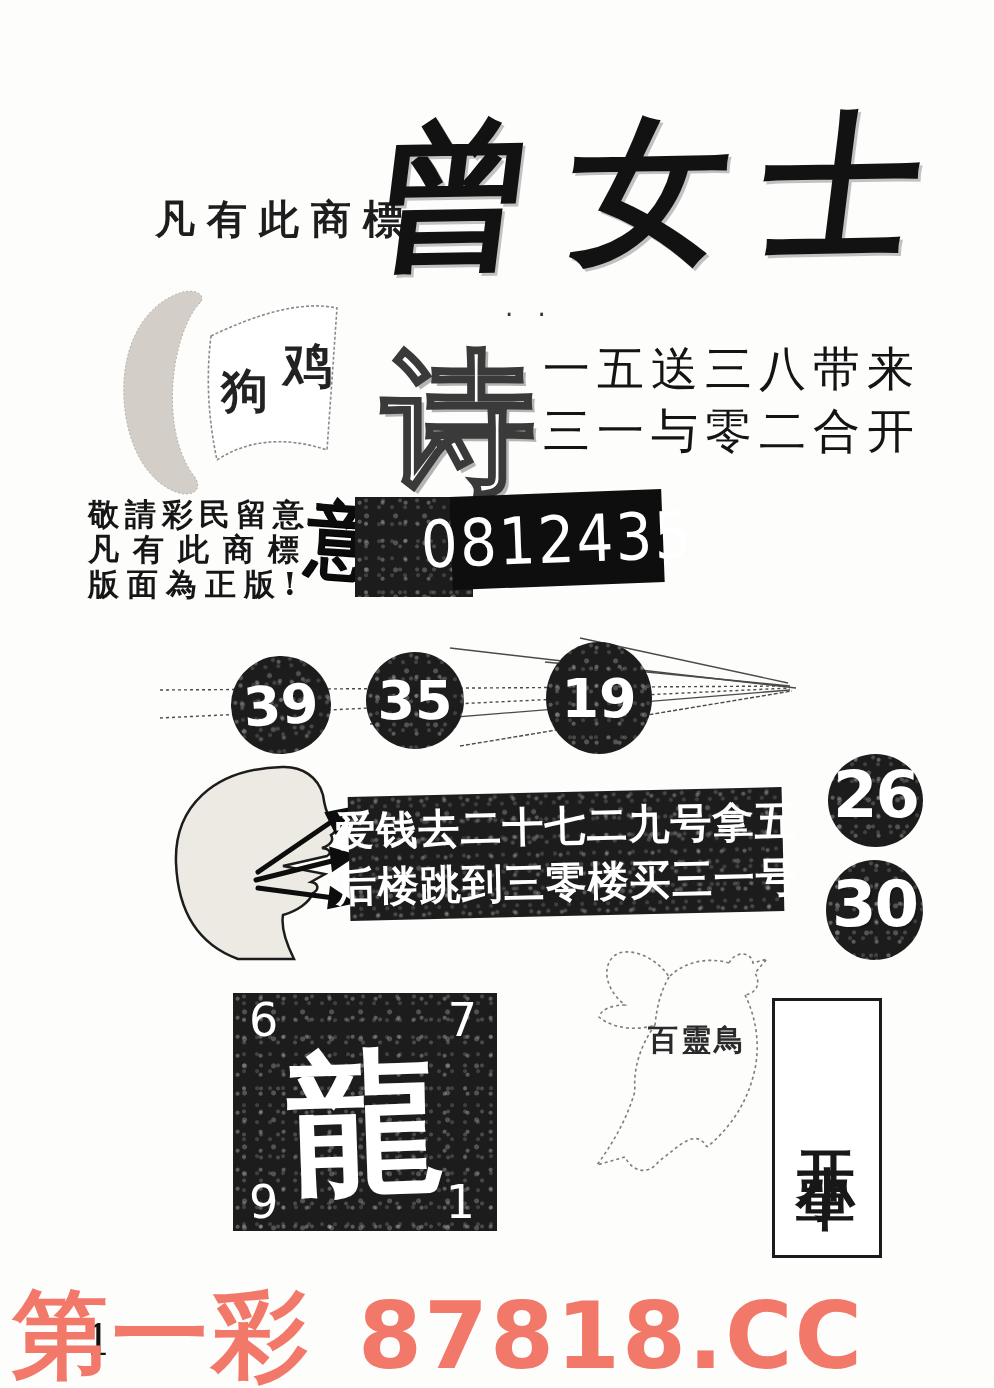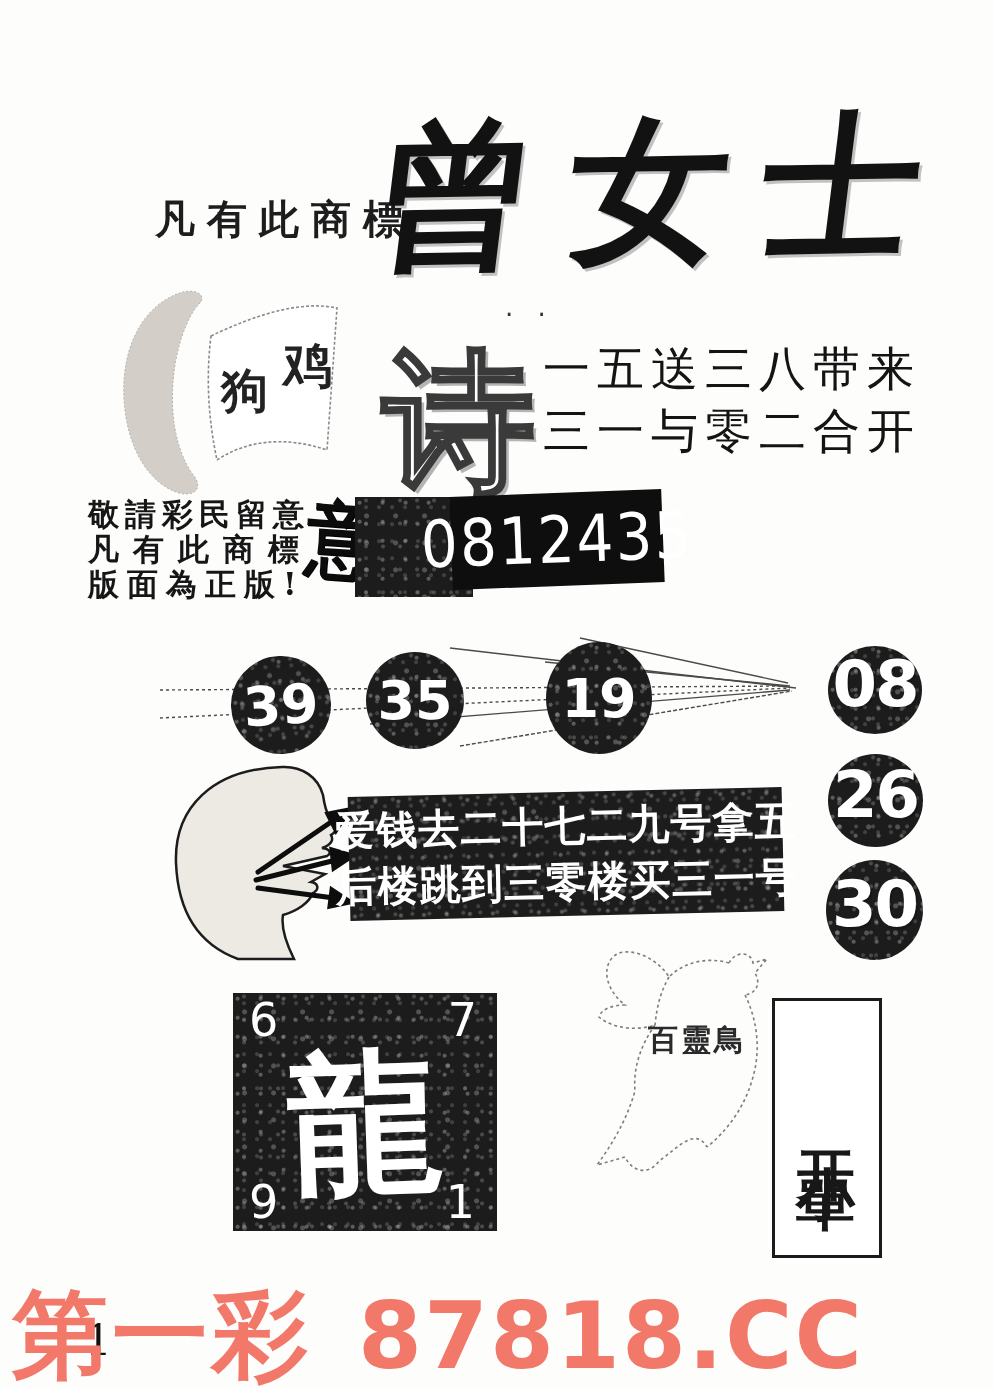--- a/index.html
+++ b/index.html
@@ -164,23 +164,20 @@
   <div class="abs circle hint noise c39">
     <span class="num sans">39</span>
   </div>
   <div class="abs circle hint noise c35">
     <span class="num sans">35</span>
   </div>
   <div class="abs circle hint noise c11">
     <span class="num sans">19</span>
   </div>
 
-  <div class="abs circle result noise r08">
-    <span class="num sans">08</span>
-  </div>
   <div class="abs circle result noise r26">
     <span class="num sans">26</span>
   </div>
   <div class="abs circle result noise r20">
     <span class="num sans">30</span>
   </div>
 
   <svg class="abs" style="left:152px;top:763px;" width="195" height="200" viewBox="0 0 195 200" preserveAspectRatio="none">
     <path d="M130,4 C60,6 22,45 24,100 C26,150 48,182 86,196 L142,196
              C133,178 129,164 131,152 C145,148 157,140 161,130 C168,126 166,120 159,119

